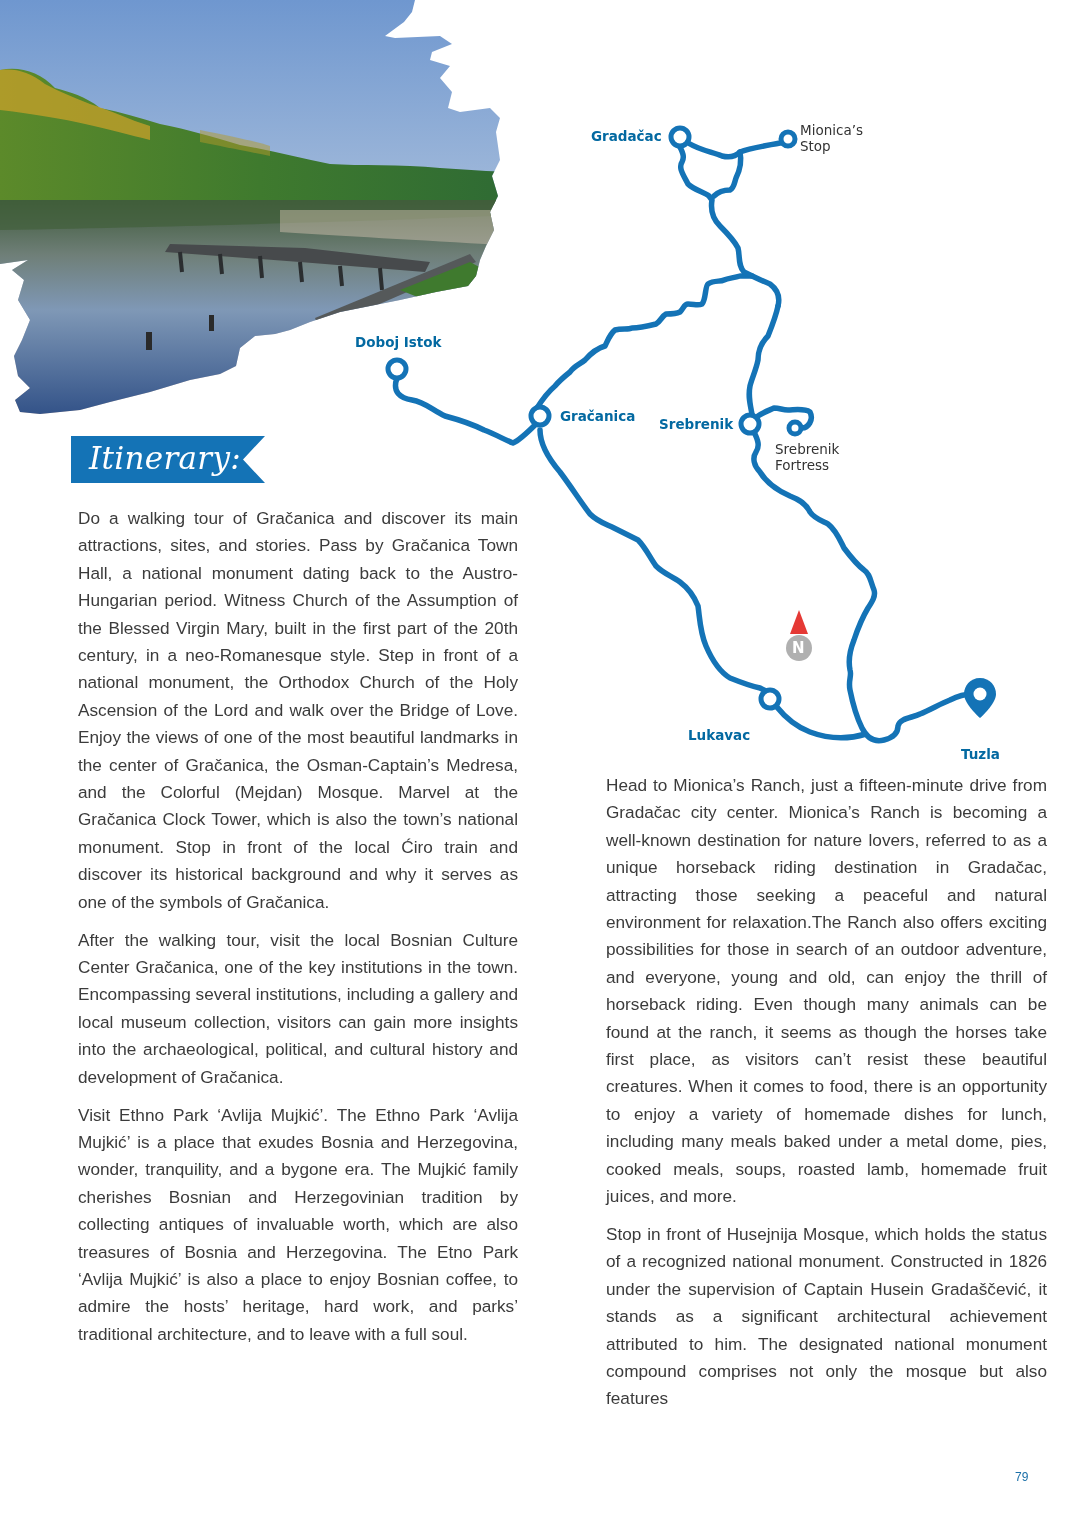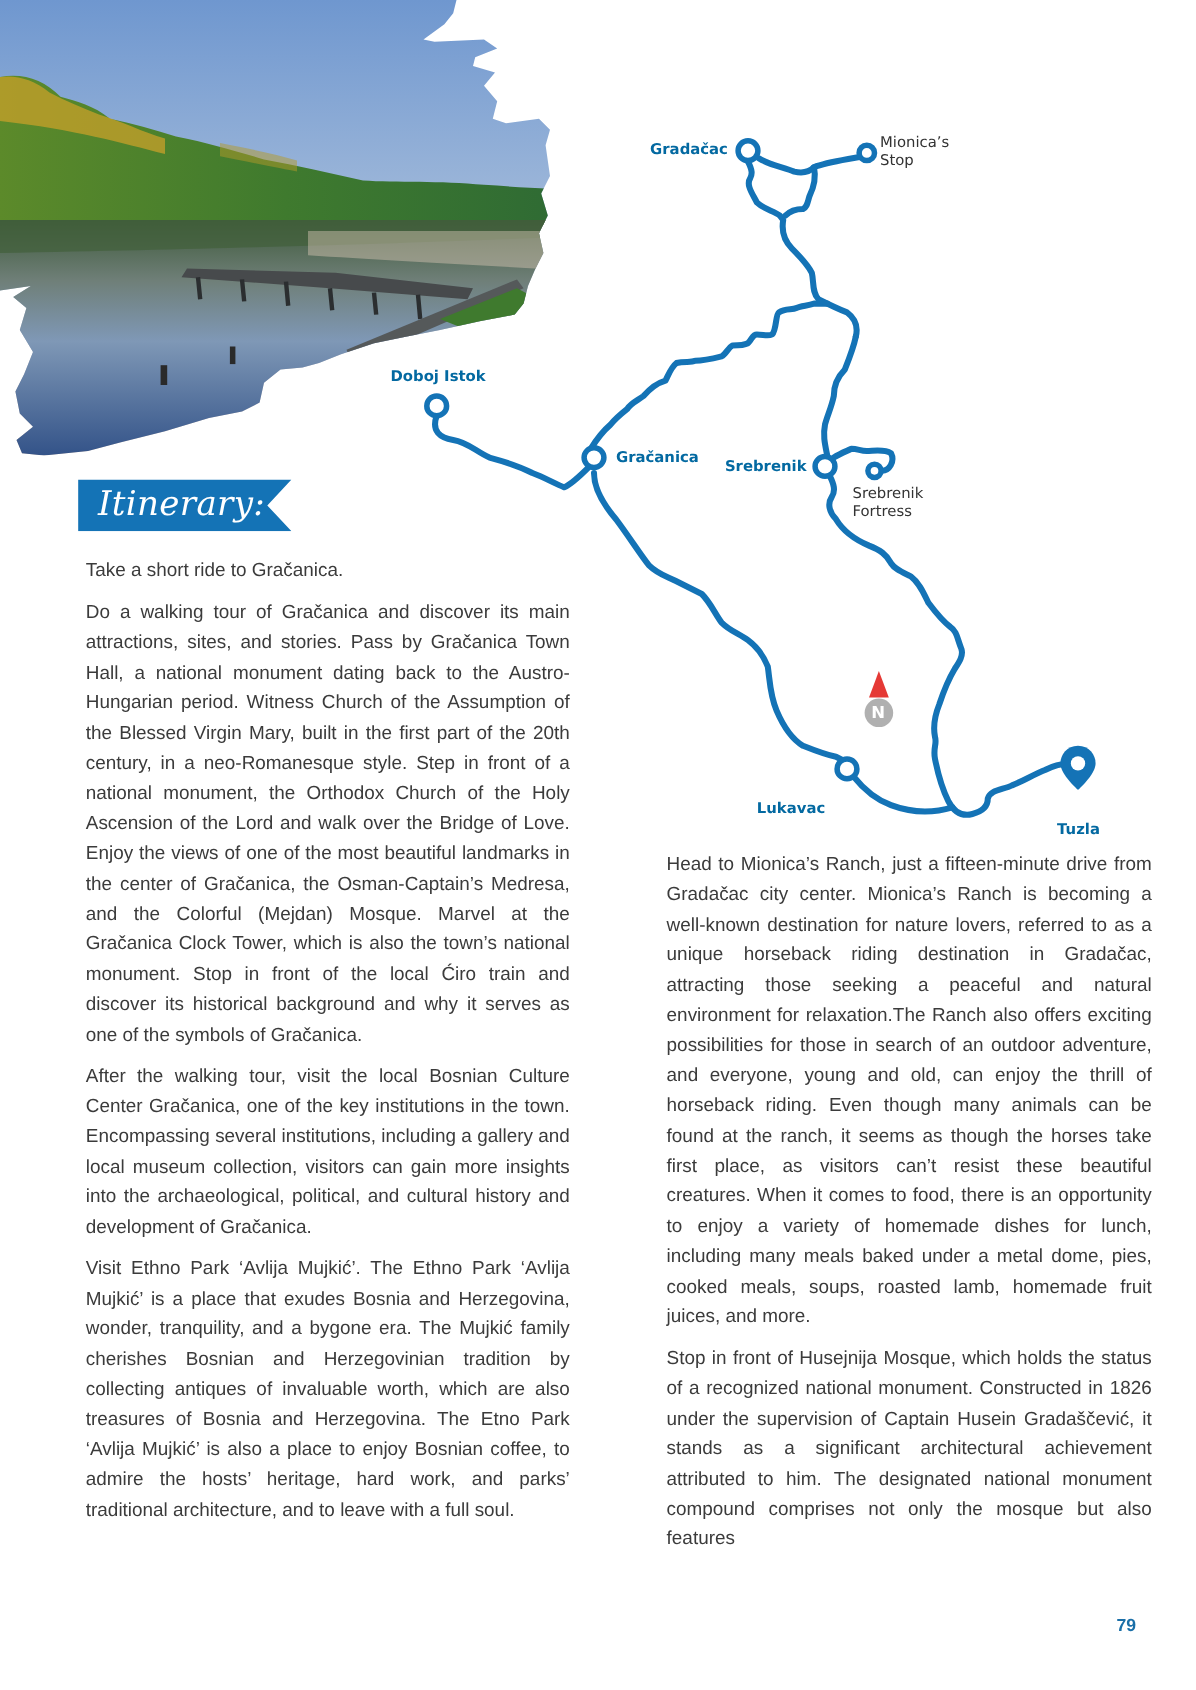--- a/index.html
+++ b/index.html
@@ -14,21 +14,21 @@
 
     .banner { position: absolute; left: 71px; top: 436px; width: 194px; height: 63px; }
     .banner svg { position: absolute; left: 0; top: 0; }
     .banner-text { position: absolute; left: 18px; top: 4px; font-family: "DejaVu Serif", "Liberation Serif", serif; font-style: italic; font-size: 31px; color: #ffffff; letter-spacing: 0.3px; }
 
     .col { position: absolute; font-size: 17.2px; line-height: 27.4px; color: #3b3b3b; text-align: justify; font-family: "Liberation Sans", "DejaVu Sans", sans-serif; }
     .col p { margin-bottom: 10.5px; text-align: justify; }
     .col-left { left: 78px; top: 505px; width: 440px; }
     .col-right { left: 574px; top: 772px; width: 441px; margin-left: 32px; }
 
-    .page-number { position: absolute; left: 1015px; top: 1470px; font-size: 16px; font-weight: bold; color: #1a6fa8; font-family: "Liberation Sans", sans-serif; }
+    .page-number { position: absolute; left: 1015px; top: 1470px; font-size: 12px; font-weight: normal; color: #1a6fa8; font-family: "Liberation Sans", sans-serif; }
   </style>
 </head>
 <body>
 
 <div class="photo-wrap">
   <svg width="520" height="420" viewBox="0 0 520 420">
     <defs>
       <linearGradient id="sky" x1="0" y1="0" x2="0" y2="1">
         <stop offset="0" stop-color="#6f97cf"></stop>
         <stop offset="0.55" stop-color="#a9bfdc"></stop>
@@ -133,21 +133,20 @@
 </div>
 
 <div class="banner">
   <svg width="194" height="47" viewBox="0 0 194 47">
     <path d="M0,0 L194,0 L172,23.5 L194,47 L0,47 Z" fill="#1473b6"></path>
   </svg>
   <span class="banner-text">Itinerary:</span>
 </div>
 
 <div class="col col-left">
-  <p>Take a short ride to Gračanica.</p>
   <p>Do a walking tour of Gračanica and discover its main attractions, sites, and stories. Pass by Gračanica Town Hall, a national monument dating back to the Austro-Hungarian period. Witness Church of the Assumption of the Blessed Virgin Mary, built in the first part of the 20th century, in a neo-Romanesque style. Step in front of a national monument, the Orthodox Church of the Holy Ascension of the Lord and walk over the Bridge of Love. Enjoy the views of one of the most beautiful landmarks in the center of Gračanica, the Osman-Captain’s Medresa, and the Colorful (Mejdan) Mosque. Marvel at the Gračanica Clock Tower, which is also the town’s national monument. Stop in front of the local Ćiro train and discover its historical background and why it serves as one of the symbols of Gračanica.</p>
   <p>After the walking tour, visit the local Bosnian Culture Center Gračanica, one of the key institutions in the town. Encompassing several institutions, including a gallery and local museum collection, visitors can gain more insights into the archaeological, political, and cultural history and development of Gračanica.</p>
   <p>Visit Ethno Park ‘Avlija Mujkić’. The Ethno Park ‘Avlija Mujkić’ is a place that exudes Bosnia and Herzegovina, wonder, tranquility, and a bygone era. The Mujkić family cherishes Bosnian and Herzegovinian tradition by collecting antiques of invaluable worth, which are also treasures of Bosnia and Herzegovina. The Etno Park ‘Avlija Mujkić’ is also a place to enjoy Bosnian coffee, to admire the hosts’ heritage, hard work, and parks’ traditional architecture, and to leave with a full soul.</p>
 </div>
 
 <div class="col col-right">
   <p>Head to Mionica’s Ranch, just a fifteen-minute drive from Gradačac city center. Mionica’s Ranch is becoming a well-known destination for nature lovers, referred to as a unique horseback riding destination in Gradačac, attracting those seeking a peaceful and natural environment for relaxation.The Ranch also offers exciting possibilities for those in search of an outdoor adventure, and everyone, young and old, can enjoy the thrill of horseback riding. Even though many animals can be found at the ranch, it seems as though the horses take first place, as visitors can’t resist these beautiful creatures. When it comes to food, there is an opportunity to enjoy a variety of homemade dishes for lunch, including many meals baked under a metal dome, pies, cooked meals, soups, roasted lamb, homemade fruit juices, and more.</p>
   <p>Stop in front of Husejnija Mosque, which holds the status of a recognized national monument. Constructed in 1826 under the supervision of Captain Husein Gradaščević, it stands as a significant architectural achievement attributed to him. The designated national monument compound comprises not only the mosque but also features</p>
 </div>
 

